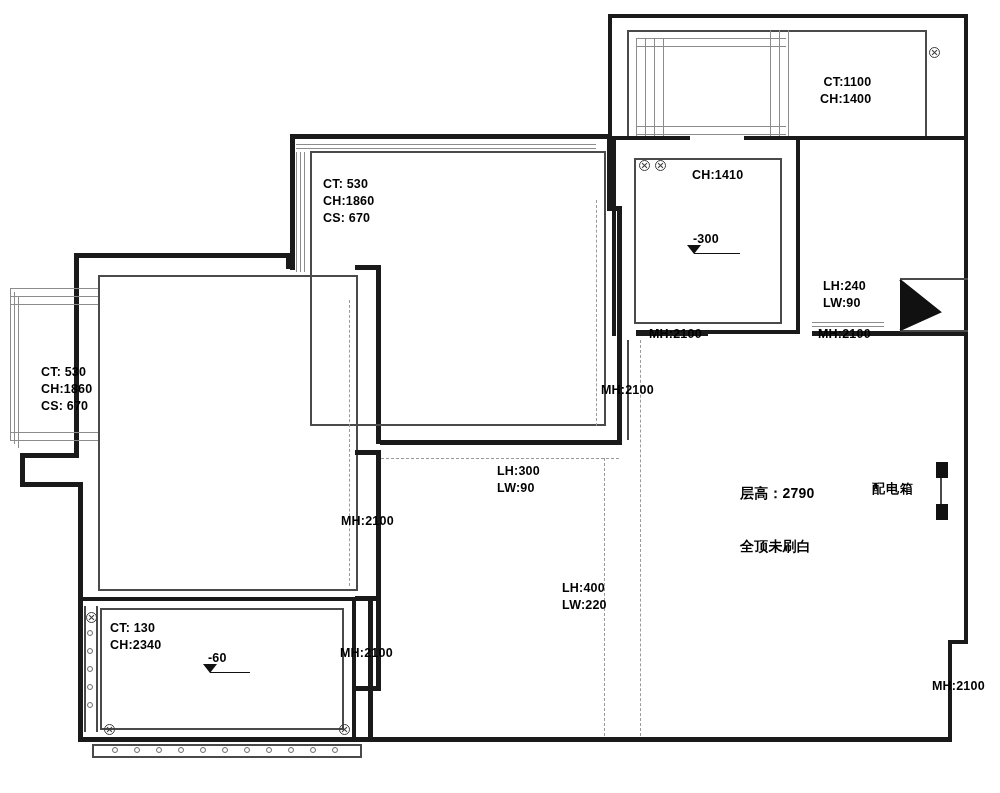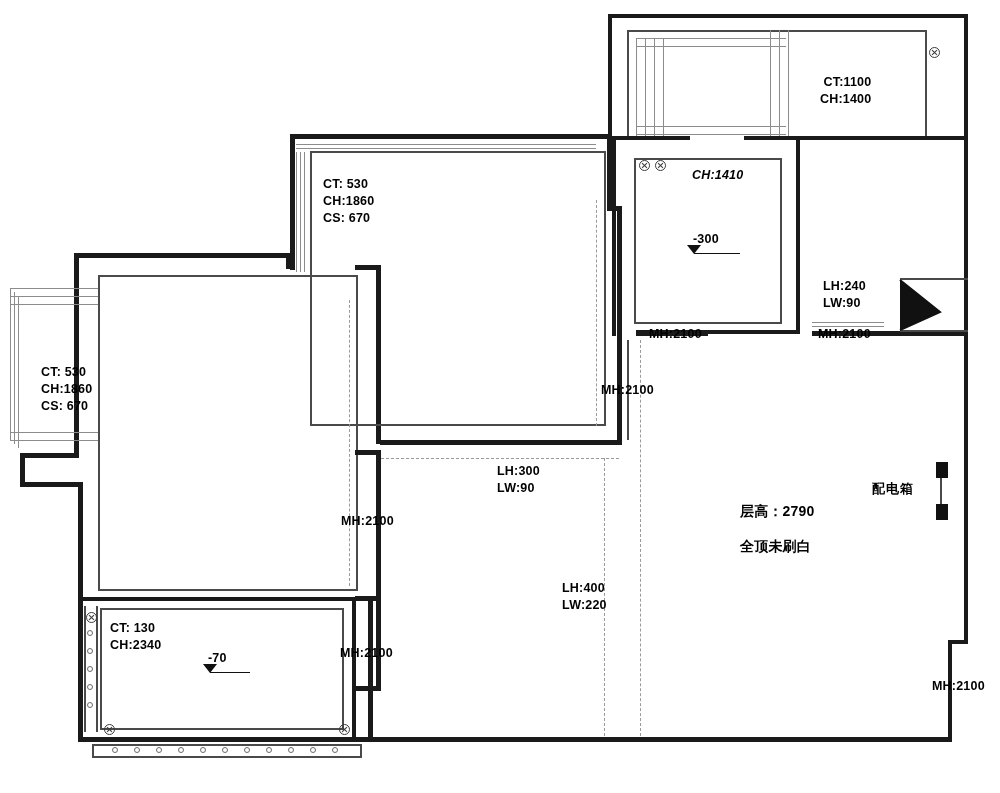--- a/index.html
+++ b/index.html
@@ -256,41 +256,41 @@
   <div class="sm-circ" style="left:310px;top:747px;"></div>
   <div class="sm-circ" style="left:332px;top:747px;"></div>
 
   <div class="tri" style="left:203px;top:664px;"></div>
   <div class="lvl-line" style="left:210px;top:672px;width:40px;"></div>
 
   <div class="wall" style="left:368px;top:600px;width:5px;height:86px;"></div>
 
   <div class="lbl" style="left:820px;top:74px;text-align:right;">CT:1100
 CH:1400</div>
-  <div class="lbl" style="left:692px;top:167px;font-style:italic;">CH:1410</div>
+  <div class="lbl" style="left:692px;top:167px;">CH:1410</div>
   <div class="lbl" style="left:693px;top:231px;">-300</div>
   <div class="lbl" style="left:823px;top:278px;">LH:240
 LW:90</div>
   <div class="lbl" style="left:818px;top:326px;">MH:2100</div>
   <div class="lbl" style="left:649px;top:326px;">MH:2100</div>
   <div class="lbl" style="left:323px;top:176px;">CT: 530
 CH:1860
 CS: 670</div>
   <div class="lbl" style="left:41px;top:364px;">CT: 530
 CH:1860
 CS: 670</div>
   <div class="lbl" style="left:601px;top:382px;">MH:2100</div>
   <div class="lbl" style="left:497px;top:463px;">LH:300
 LW:90</div>
   <div class="lbl" style="left:341px;top:513px;">MH:2100</div>
   <div class="lbl" style="left:562px;top:580px;">LH:400
 LW:220</div>
   <div class="lbl" style="left:110px;top:620px;">CT: 130
 CH:2340</div>
-  <div class="lbl" style="left:208px;top:650px;">-70</div>
+  <div class="lbl" style="left:208px;top:650px;">-60</div>
   <div class="lbl" style="left:340px;top:645px;">MH:2100</div>
   <div class="lbl" style="left:932px;top:678px;">MH:2100</div>
 
-  <div class="lbl cn" style="left:740px;top:503px;">层高：2790</div>
+  <div class="lbl cn" style="left:740px;top:485px;">层高：2790</div>
   <div class="lbl cn" style="left:740px;top:538px;">全顶未刷白</div>
   <div class="lbl big" style="left:872px;top:480px;">配电箱</div>
 
 </div>
 
 </body></html>

